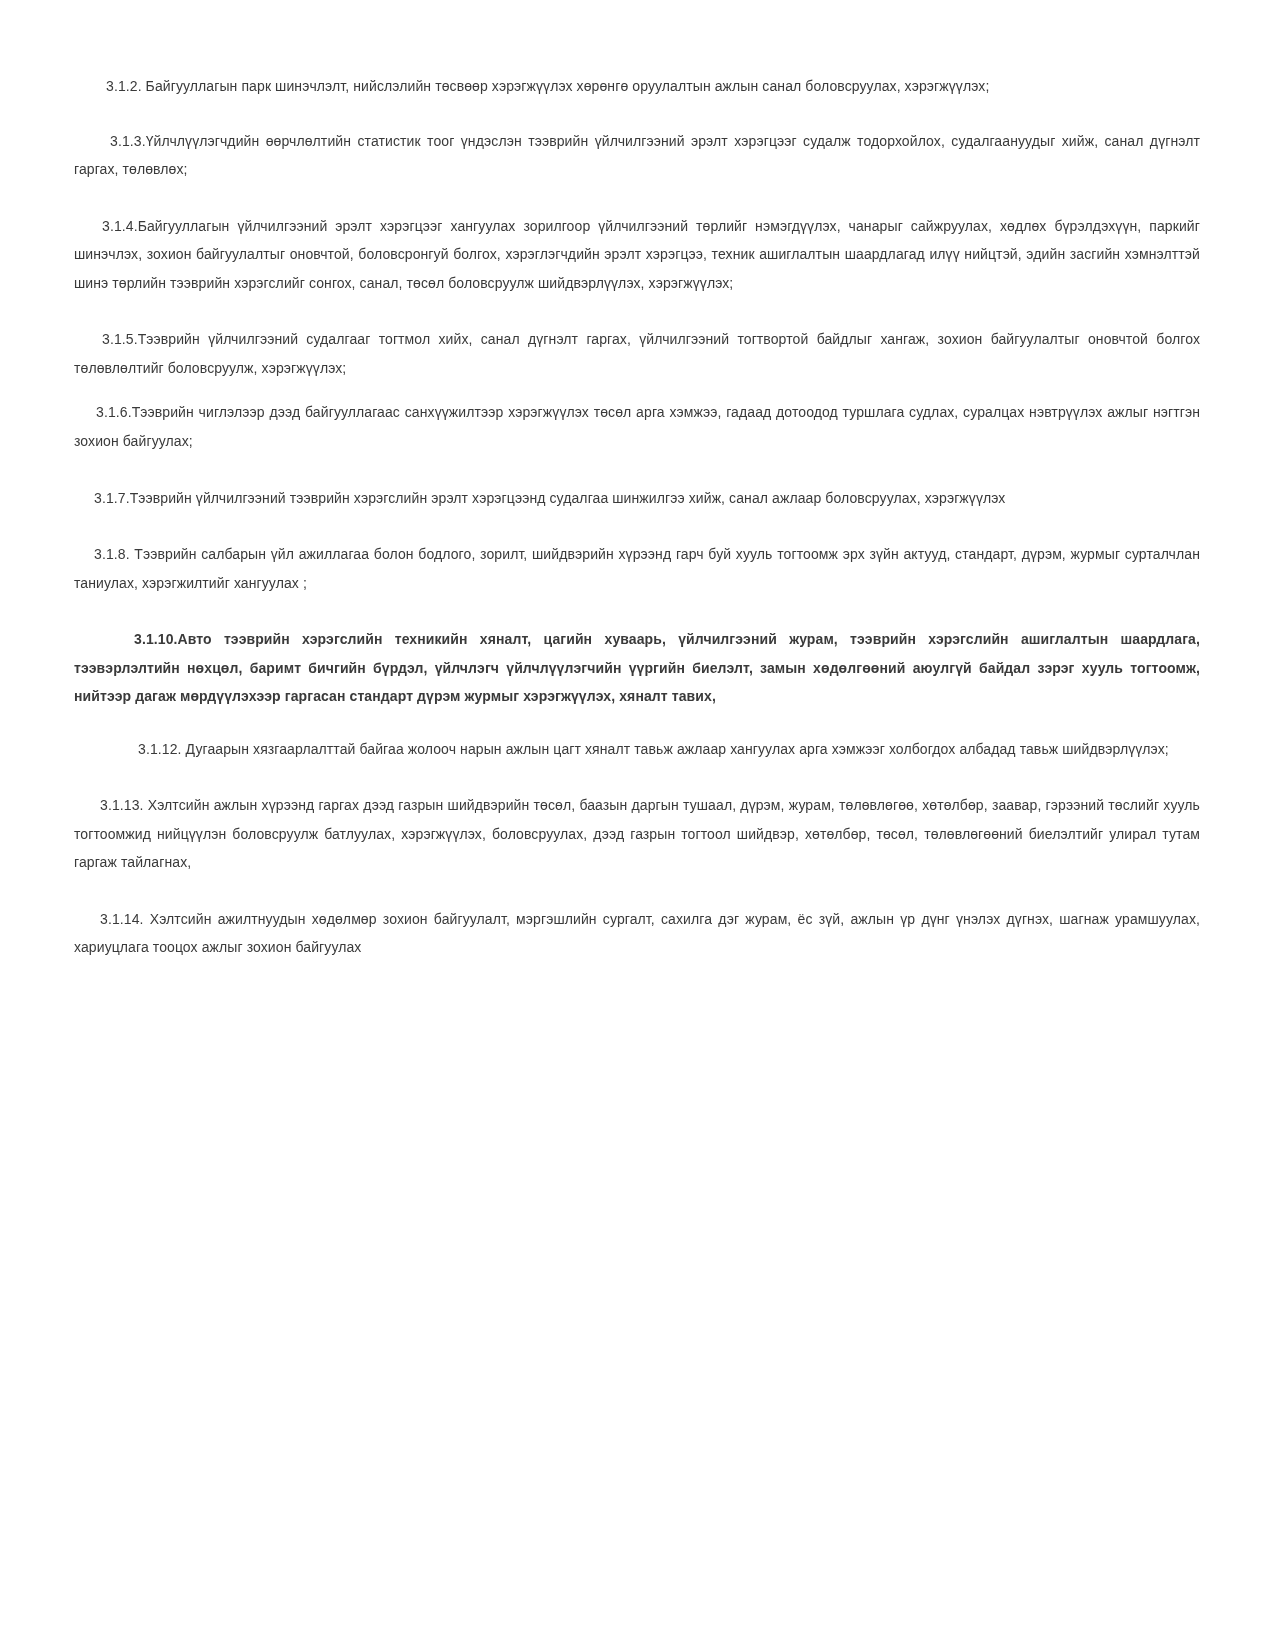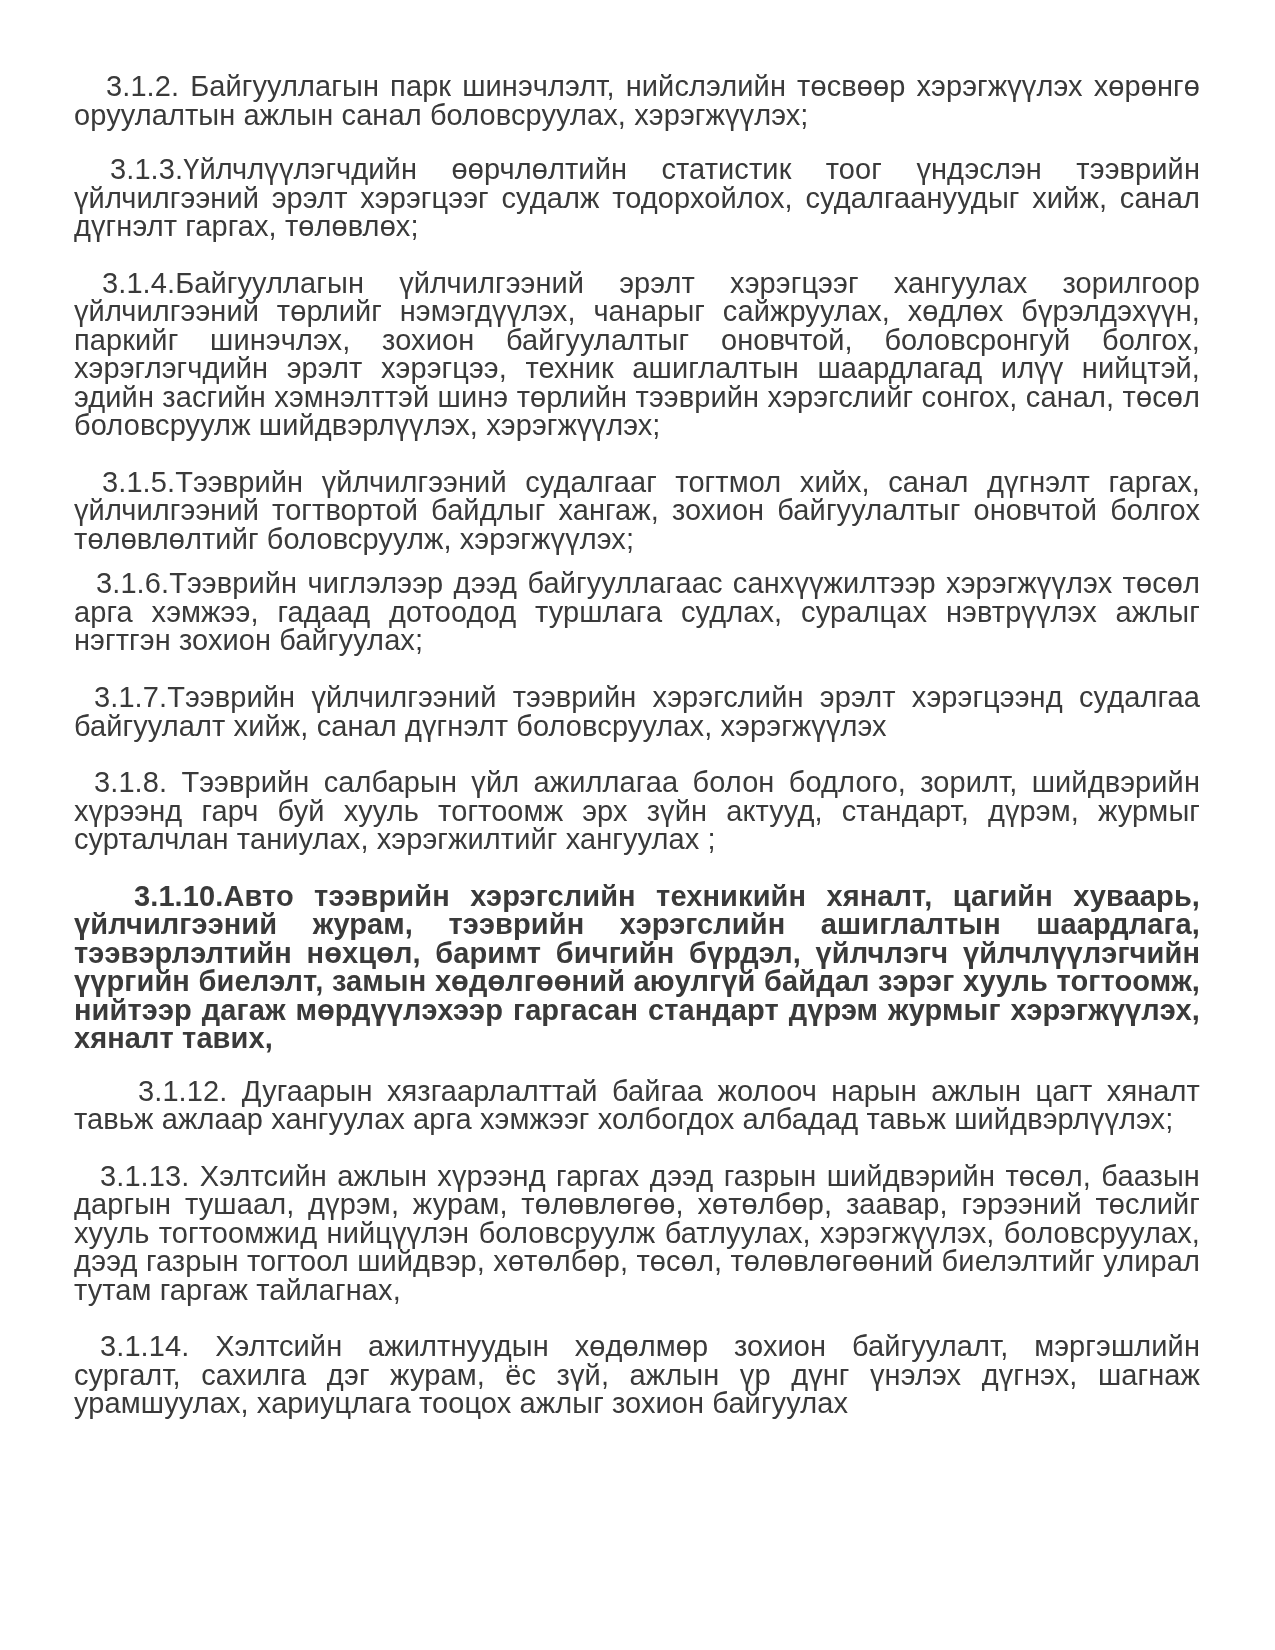--- a/index.html
+++ b/index.html
@@ -15,21 +15,21 @@
     font-family: "Liberation Sans", sans-serif;
     color: #3a3a3a;
   }
   .page {
     position: absolute;
     left: 74px;
     top: 72px;
     width: 1126px;
   }
   .para {
-    font-size: 29px;
+    font-size: 14px;
     line-height: 28.5px;
     text-align: justify;
     margin: 0 0 28.5px 0;
     letter-spacing: 0.1px;
   }
   .ind-1 { text-indent: 32px; }
   .ind-2 { text-indent: 36px; }
   .ind-3 { text-indent: 28px; }
   .ind-4 { text-indent: 22px; }
   .ind-5 { text-indent: 20px; }
@@ -51,19 +51,19 @@
 </style>
 </head>
 <body>
 
 <div class="page">
   <p class="para ind-1" id="p-3-1-2">3.1.2. Байгууллагын парк шинэчлэлт, нийслэлийн төсвөөр хэрэгжүүлэх  хөрөнгө оруулалтын ажлын санал боловсруулах, хэрэгжүүлэх;</p>
   <p class="para ind-2" id="p-3-1-3">3.1.3.Үйлчлүүлэгчдийн өөрчлөлтийн статистик тоог үндэслэн тээврийн үйлчилгээний эрэлт хэрэгцээг судалж тодорхойлох, судалгаануудыг  хийж, санал дүгнэлт  гаргах, төлөвлөх;</p>
   <p class="para ind-3" id="p-3-1-4">3.1.4.Байгууллагын үйлчилгээний эрэлт хэрэгцээг хангуулах зорилгоор үйлчилгээний төрлийг нэмэгдүүлэх, чанарыг сайжруулах, хөдлөх бүрэлдэхүүн, паркийг шинэчлэх, зохион байгуулалтыг оновчтой, боловсронгуй болгох, хэрэглэгчдийн эрэлт хэрэгцээ, техник ашиглалтын шаардлагад илүү нийцтэй, эдийн засгийн хэмнэлттэй шинэ төрлийн тээврийн хэрэгслийг сонгох, санал, төсөл боловсруулж  шийдвэрлүүлэх, хэрэгжүүлэх;</p>
   <p class="para ind-3" id="p-3-1-5">3.1.5.Тээврийн үйлчилгээний судалгааг тогтмол хийх, санал дүгнэлт гаргах, үйлчилгээний тогтвортой байдлыг хангаж, зохион байгуулалтыг оновчтой болгох төлөвлөлтийг  боловсруулж, хэрэгжүүлэх;</p>
   <p class="para ind-4" id="p-3-1-6">3.1.6.Тээврийн чиглэлээр дээд байгууллагаас санхүүжилтээр хэрэгжүүлэх төсөл арга хэмжээ, гадаад дотоодод туршлага судлах, суралцах нэвтрүүлэх ажлыг нэгтгэн зохион байгуулах;</p>
-  <p class="para ind-5" id="p-3-1-7">3.1.7.Тээврийн үйлчилгээний тээврийн хэрэгслийн эрэлт хэрэгцээнд судалгаа байгуулалт хийж, санал  дүгнэлт боловсруулах, хэрэгжүүлэх</p>
+  <p class="para ind-5" id="p-3-1-7">3.1.7.Тээврийн үйлчилгээний тээврийн хэрэгслийн эрэлт хэрэгцээнд судалгаа шинжилгээ хийж, санал  ажлаар боловсруулах, хэрэгжүүлэх</p>
   <p class="para ind-5" id="p-3-1-8">3.1.8. Тээврийн салбарын үйл ажиллагаа болон бодлого, зорилт, шийдвэрийн хүрээнд гарч буй хууль тогтоомж эрх зүйн актууд, стандарт, дүрэм, журмыг сурталчлан таниулах, хэрэгжилтийг хангуулах ;</p>
   <p class="para ind-6" id="p-3-1-10">3.1.10.Авто тээврийн хэрэгслийн техникийн хяналт, цагийн хуваарь, үйлчилгээний журам, тээврийн хэрэгслийн ашиглалтын шаардлага, тээвэрлэлтийн нөхцөл, баримт бичгийн бүрдэл, үйлчлэгч үйлчлүүлэгчийн үүргийн биелэлт, замын хөдөлгөөний аюулгүй байдал зэрэг хууль тогтоомж, нийтээр дагаж мөрдүүлэхээр гаргасан стандарт дүрэм журмыг  хэрэгжүүлэх, хяналт тавих,</p>
   <p class="para ind-7" id="p-3-1-12">3.1.12. Дугаарын хязгаарлалттай байгаа жолооч нарын ажлын цагт хяналт тавьж ажлаар хангуулах арга хэмжээг холбогдох албадад тавьж шийдвэрлүүлэх;</p>
   <p class="para ind-8" id="p-3-1-13">3.1.13. Хэлтсийн ажлын хүрээнд гаргах дээд газрын шийдвэрийн төсөл, баазын даргын тушаал, дүрэм, журам, төлөвлөгөө, хөтөлбөр, заавар, гэрээний төслийг хууль тогтоомжид нийцүүлэн боловсруулж  батлуулах, хэрэгжүүлэх, боловсруулах, дээд газрын тогтоол шийдвэр, хөтөлбөр, төсөл, төлөвлөгөөний биелэлтийг  улирал  тутам  гаргаж  тайлагнах,</p>
   <p class="para ind-8" id="p-3-1-14">3.1.14. Хэлтсийн ажилтнуудын хөдөлмөр зохион байгуулалт, мэргэшлийн сургалт, сахилга  дэг журам,  ёс  зүй, ажлын үр дүнг үнэлэх дүгнэх, шагнаж  урамшуулах, хариуцлага тооцох ажлыг зохион байгуулах</p>
 </div>
 
 </body></html>

